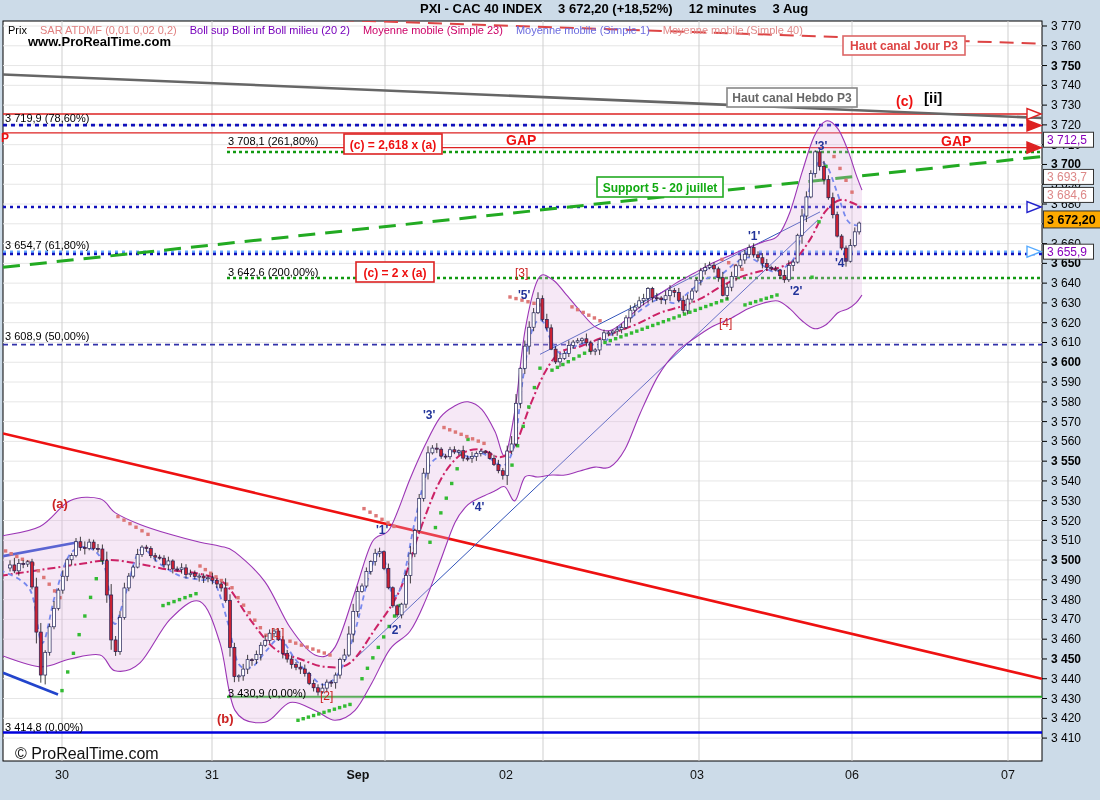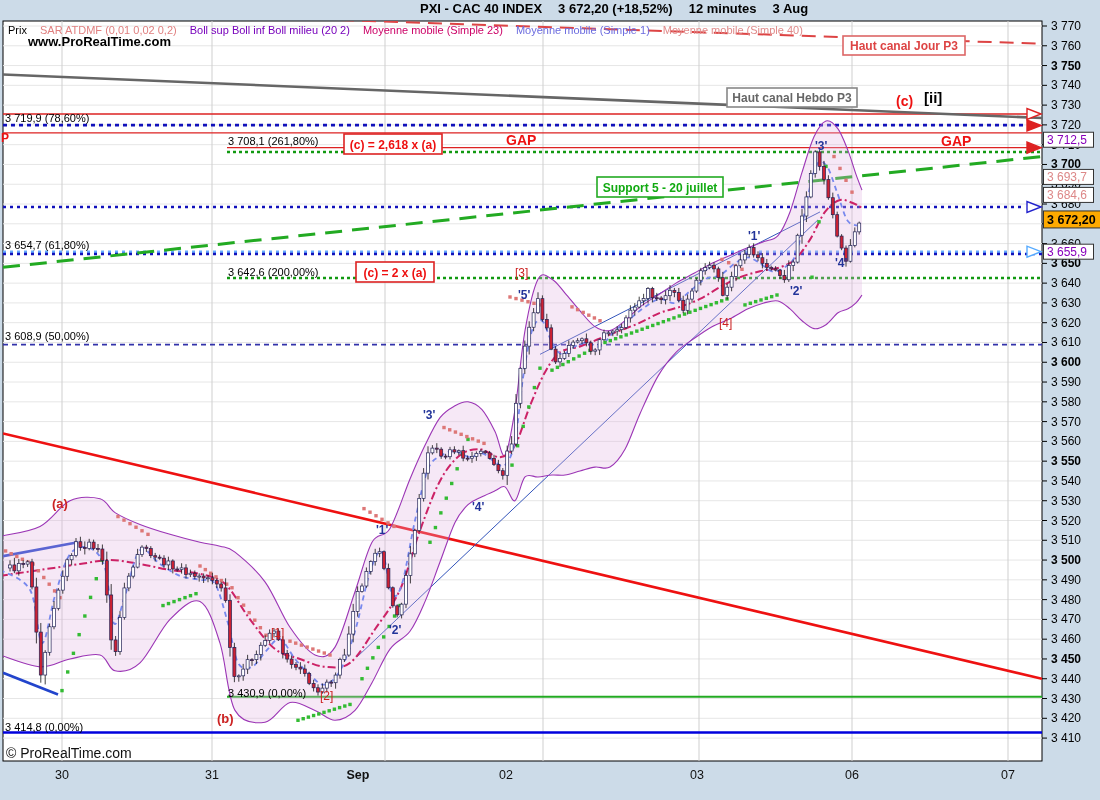--- a/index.html
+++ b/index.html
@@ -2,21 +2,21 @@
 <html><head>
 <meta charset="utf-8">
 <style>
   html,body{margin:0;padding:0;}
   body{width:1100px;height:800px;position:relative;background:#ccdbe8;
        font-family:"Liberation Sans",sans-serif;overflow:hidden;}
   #chart-svg{position:absolute;left:0;top:0;}
   .site{position:absolute;left:28px;top:1px;font-size:13px;font-weight:bold;color:#000;z-index:5;margin-top:33px;}
   .title{position:absolute;left:420px;top:1px;font-size:13px;font-weight:bold;color:#000;z-index:5;display:flex;gap:16px;white-space:nowrap;}
   .legend{position:absolute;left:8px;top:24px;font-size:11px;display:flex;gap:13px;z-index:5;white-space:nowrap;align-items:center;}
-  .copyright{position:absolute;left:6px;top:745px;font-size:14px;color:#111;z-index:5;}
+  .copyright{position:absolute;left:15px;top:745px;font-size:16px;color:#111;z-index:5;}
   svg text{font-family:"Liberation Sans",sans-serif;}
 </style>
 </head>
 <body>
 
 <div class="site">www.ProRealTime.com</div>
 <div class="title">
   <span>PXI - CAC 40 INDEX</span>
   <span>3 672,20 (+18,52%)</span>
   <span>12 minutes</span>

